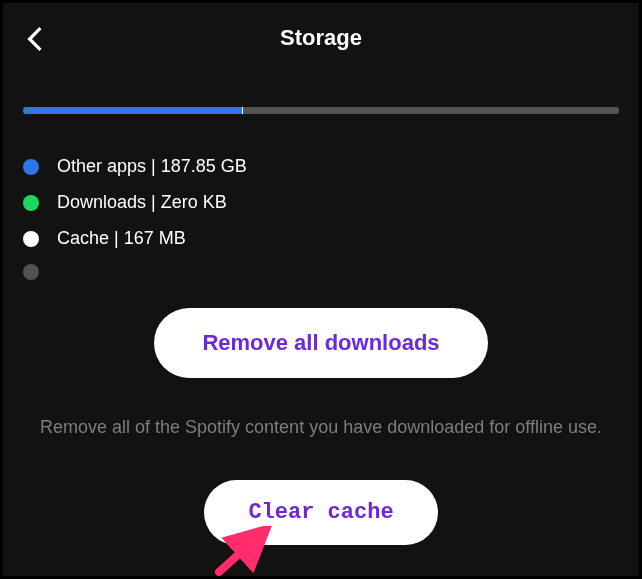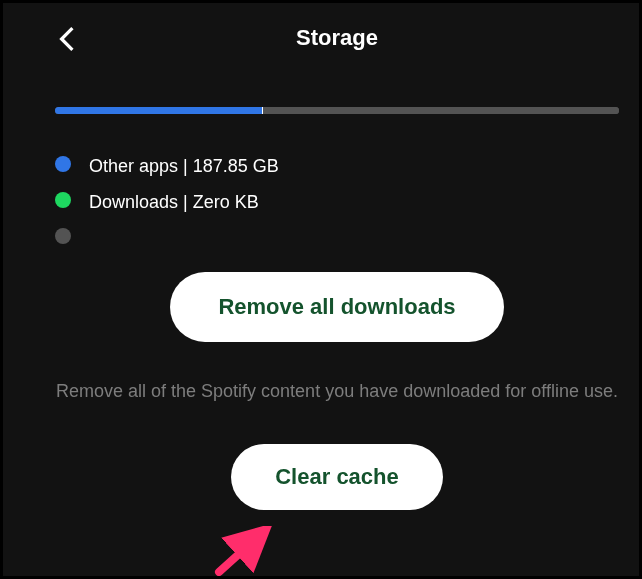--- a/index.html
+++ b/index.html
@@ -19,21 +19,20 @@
       padding: 3px;
       width: 642px;
       height: 579px;
     }
     .app {
       background: #121212;
       width: 100%;
       height: 100%;
       color: #fff;
       position: relative;
-      padding-left: 32px;
     }
     .header {
       display: flex;
       align-items: center;
       padding: 22px 18px 6px 18px;
       position: relative;
     }
     .back-btn {
       position: absolute;
       left: 18px;
@@ -82,62 +81,63 @@
     }
     .bar-seg-gray {
       background: #535353;
       height: 100%;
     }
     .legend {
       margin: 42px 20px 0 20px;
     }
     .legend-item {
       display: flex;
-      align-items: flex-start;
+      align-items: center;
       margin-bottom: 15px;
     }
     .dot {
       width: 16px;
       height: 16px;
       border-radius: 50%;
       margin-right: 18px;
       flex-shrink: 0;
     }
     .dot-blue { background: #3076e6; }
     .dot-green { background: #1ed760; }
     .dot-white { background: #fff; }
     .dot-gray { background: #535353; }
     .legend-label {
       font-size: 18px;
       color: #fff;
       font-weight: 400;
     }
     .pill-btn {
       background: #fff;
-      color: #14532d;
+      color: #6d28d9;
       border: none;
       border-radius: 500px;
       font-size: 22px;
       font-weight: 700;
       padding: 22px 48px;
       cursor: pointer;
       display: block;
       margin: 28px auto 8px auto;
     }
     .desc {
       color: #7d7d7d;
       font-size: 18px;
       line-height: 1.55;
       margin: 36px 20px 0 20px;
       font-weight: 400;
       text-align: center;
     }
     .pill-btn.small {
       padding: 20px 44px;
       margin-top: 38px;
+      font-family: Liberation Mono, monospace;
     }
     .arrow-annotation {
       position: absolute;
       left: 208px;
       top: 523px;
       width: 70px;
       height: 50px;
       pointer-events: none;
     }
   </style>
@@ -163,20 +163,24 @@
     </div>
 
     <div class="legend">
       <div class="legend-item">
         <span class="dot dot-blue"></span>
         <span class="legend-label">Other apps | 187.85 GB</span>
       </div>
       <div class="legend-item">
         <span class="dot dot-green"></span>
         <span class="legend-label">Downloads | Zero KB</span>
+      </div>
+      <div class="legend-item">
+        <span class="dot dot-white"></span>
+        <span class="legend-label">Cache | 167 MB</span>
       </div>
       <div class="legend-item">
         <span class="dot dot-gray"></span>
       </div>
     </div>
 
     <button class="pill-btn">Remove all downloads</button>
 
     <div class="desc">Remove all of the Spotify content you have downloaded for offline use.</div>
 

